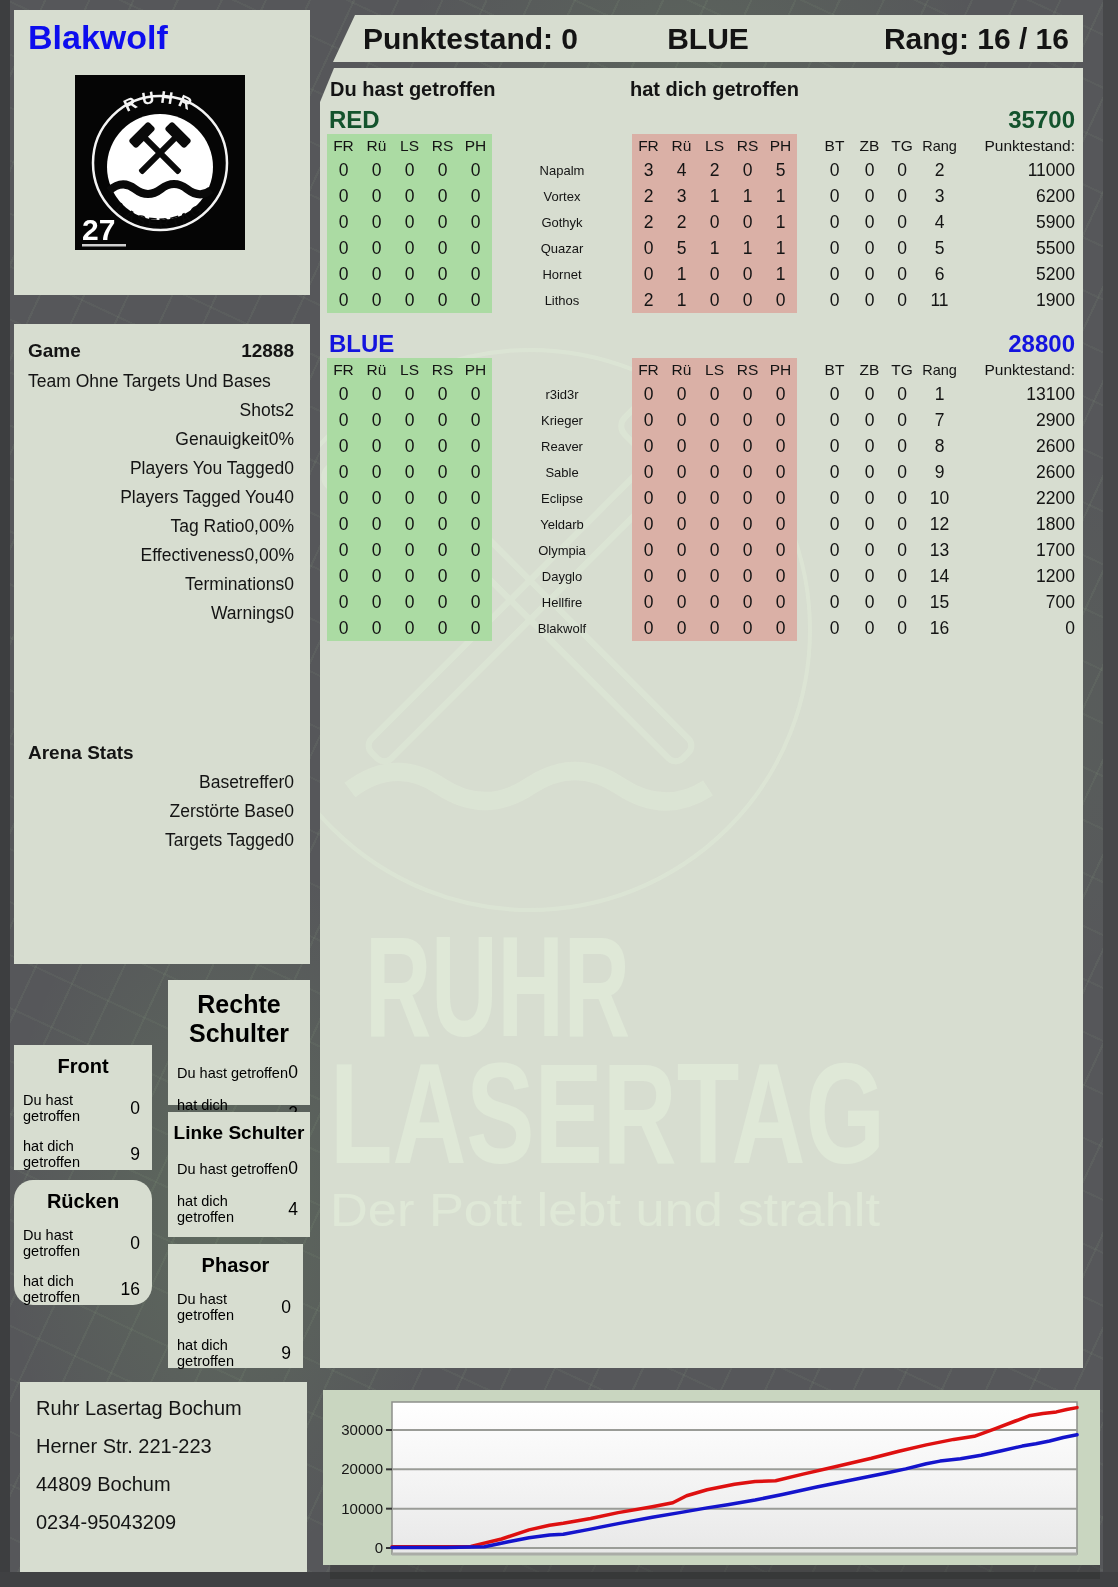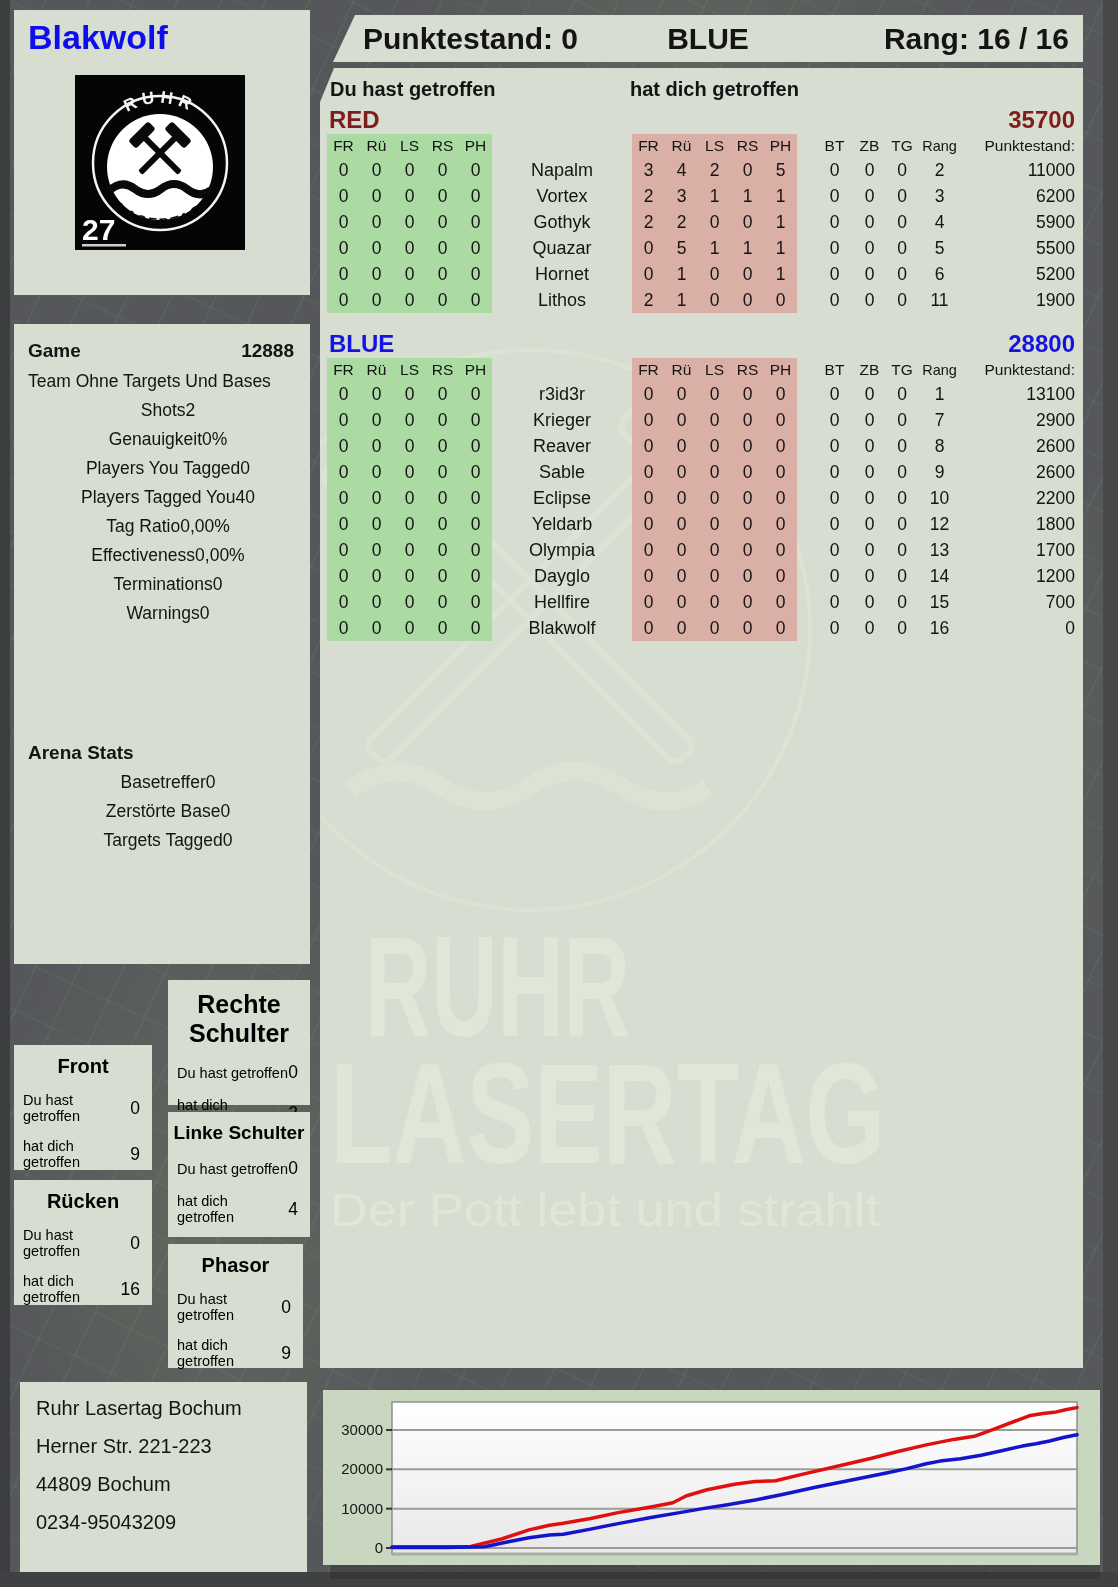--- a/index.html
+++ b/index.html
@@ -32,38 +32,38 @@
   #wm{position:absolute;left:0;top:0;width:763px;height:1300px;pointer-events:none;}
   .teamwrap{position:absolute;left:0;width:763px;}
   .teamtitle{display:flex;justify-content:space-between;align-items:center;height:28px;padding:0 8px 0 9px;
     font-size:24px;font-weight:700;}
   .trow{display:grid;grid-template-columns:33px 33px 33px 33px 33px 140px 33px 33px 33px 33px 33px 20px 35px 35px 30px 45px 1fr;
     margin-left:7px;width:756px;align-items:center;text-align:center;}
   .thead{height:23px;font-size:15.5px;}
   .tbody-row{height:26px;font-size:17.5px;}
   .cg{background:#abdba3;height:100%;display:flex;align-items:center;justify-content:center;}
   .cr{background:#dab0a6;height:100%;display:flex;align-items:center;justify-content:center;}
-  .pname{font-size:18px;}
+  .pname{font-size:13px;}
   .pts{text-align:right;padding-right:8px;}
   .rang-h{font-size:14.5px;}
   
   #game-panel{left:14px;top:324px;width:296px;height:640px;font-size:17.5px;}
-  .srow{display:flex;justify-content:center;padding:0 16px 0 28px;height:29px;align-items:center;}
+  .srow{display:flex;justify-content:flex-end;padding:0 16px 0 28px;height:29px;align-items:center;}
   .stitle{font-weight:700;font-size:19px;padding:0 16px 0 14px;height:30px;display:flex;align-items:center;justify-content:space-between;}
   .sline{padding:0 16px 0 14px;height:30px;display:flex;align-items:center;}
   
   .bp{position:absolute;background:#d7ddd0;}
   .bp .bptitle{text-align:center;font-weight:700;font-size:20px;margin-top:10px;}
   .bp .bprow{display:flex;justify-content:space-between;align-items:center;padding:0 12px 0 9px;margin-top:14px;}
   .bp .bplabel{font-size:14.5px;}
   .bp .bpval{font-size:17.5px;}
   #bp-rechte{left:168px;top:980px;width:142px;height:125px;}
   #bp-front{left:14px;top:1045px;width:138px;height:125px;}
   #bp-linke{left:168px;top:1112px;width:142px;height:125px;}
-  #bp-ruecken{left:14px;top:1180px;width:138px;height:125px;}
+  #bp-ruecken{left:14px;top:1180px;width:138px;height:125px;border-radius:19px;}
   #bp-phasor{left:168px;top:1244px;width:135px;height:124px;}
   
   #address-panel{left:20px;top:1382px;width:287px;height:190px;font-size:20px;}
   #address-panel div{margin:14px 0 0 16px;line-height:24px;}
   #chart-panel{left:323px;top:1390px;width:777px;height:175px;background:#c9d6c0;}
   #chart-shadow{position:absolute;left:330px;top:1565px;width:770px;height:14px;background:rgba(40,44,40,.35);}
   text{font-family:"Liberation Sans",sans-serif;}
 </style>
 </head>
 <body>
@@ -130,21 +130,21 @@
         <text x="45" y="968" font-size="142" font-weight="bold" textLength="265" lengthAdjust="spacingAndGlyphs">RUHR</text>
         <text x="10" y="1095" font-size="142" font-weight="bold" textLength="555" lengthAdjust="spacingAndGlyphs">LASERTAG</text>
         <text x="10" y="1158" font-size="46" font-family="DejaVu Serif, serif" textLength="550" lengthAdjust="spacingAndGlyphs">Der Pott lebt und strahlt</text>
       </g>
     </svg>
 
     <div class="coltitle" style="left:10px;">Du hast getroffen</div>
     <div class="coltitle" style="left:310px;">hat dich getroffen</div>
 
     <div class="teamwrap" style="top:38px;">
-      <div class="teamtitle" style="color:#7f1d1d;">
+      <div class="teamtitle" style="color:#14532d;">
         <span>RED</span>
         <span>35700</span>
       </div>
       <div class="trow thead">
         <span class="cg">FR</span>
         <span class="cg">Rü</span>
         <span class="cg">LS</span>
         <span class="cg">RS</span>
         <span class="cg">PH</span>
         <span></span>

